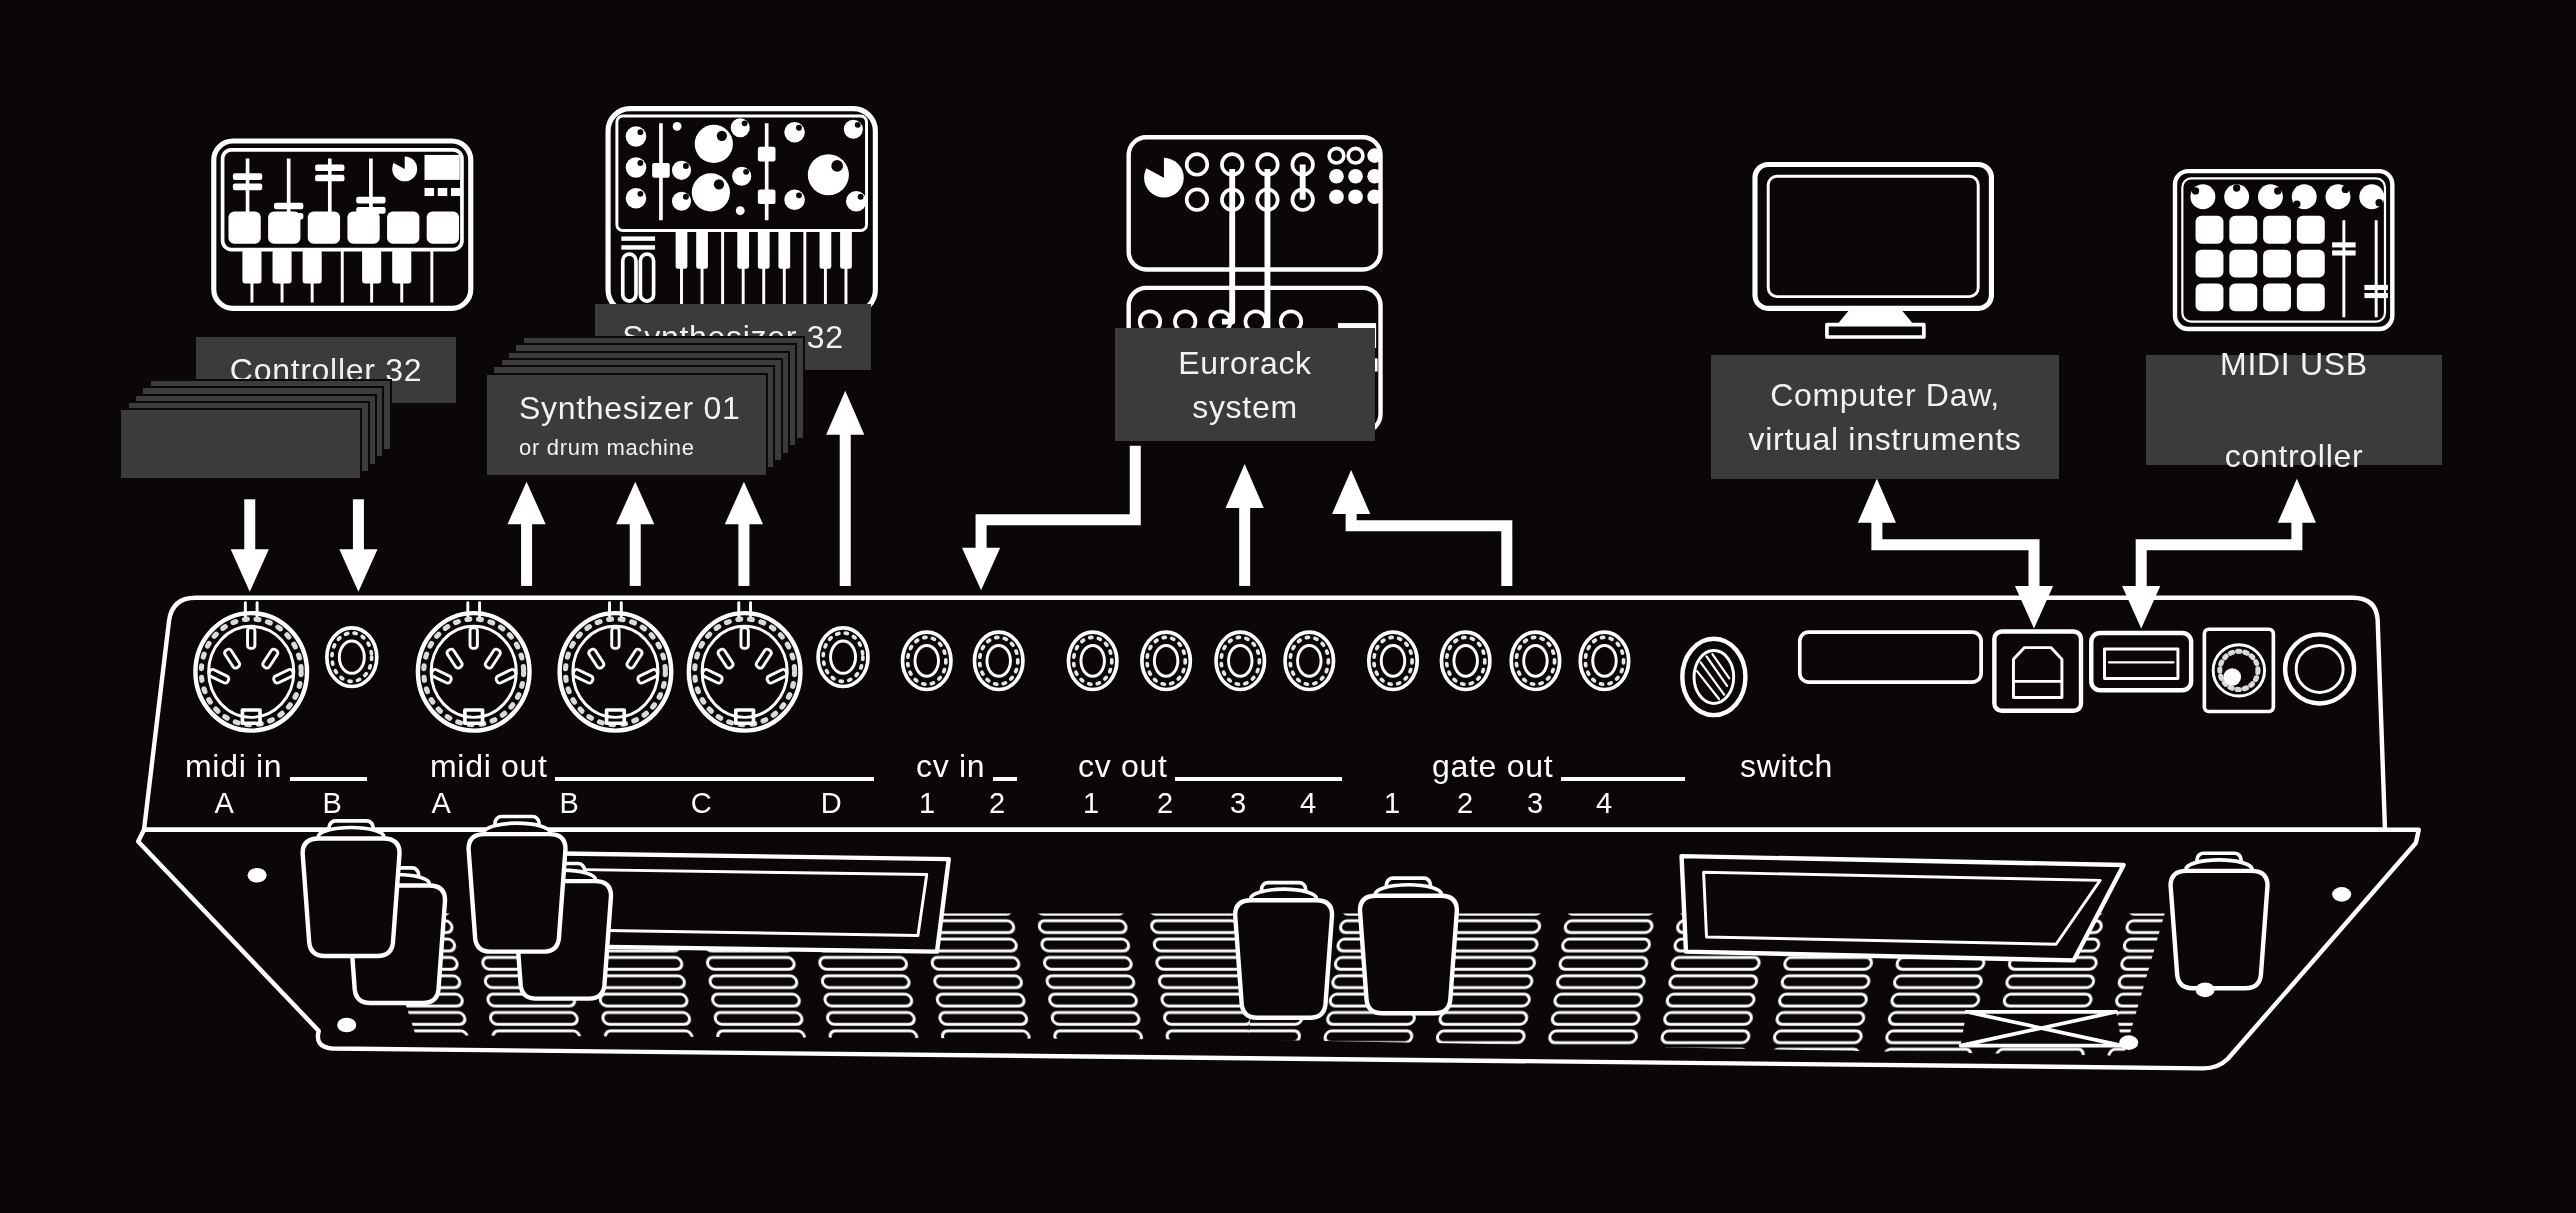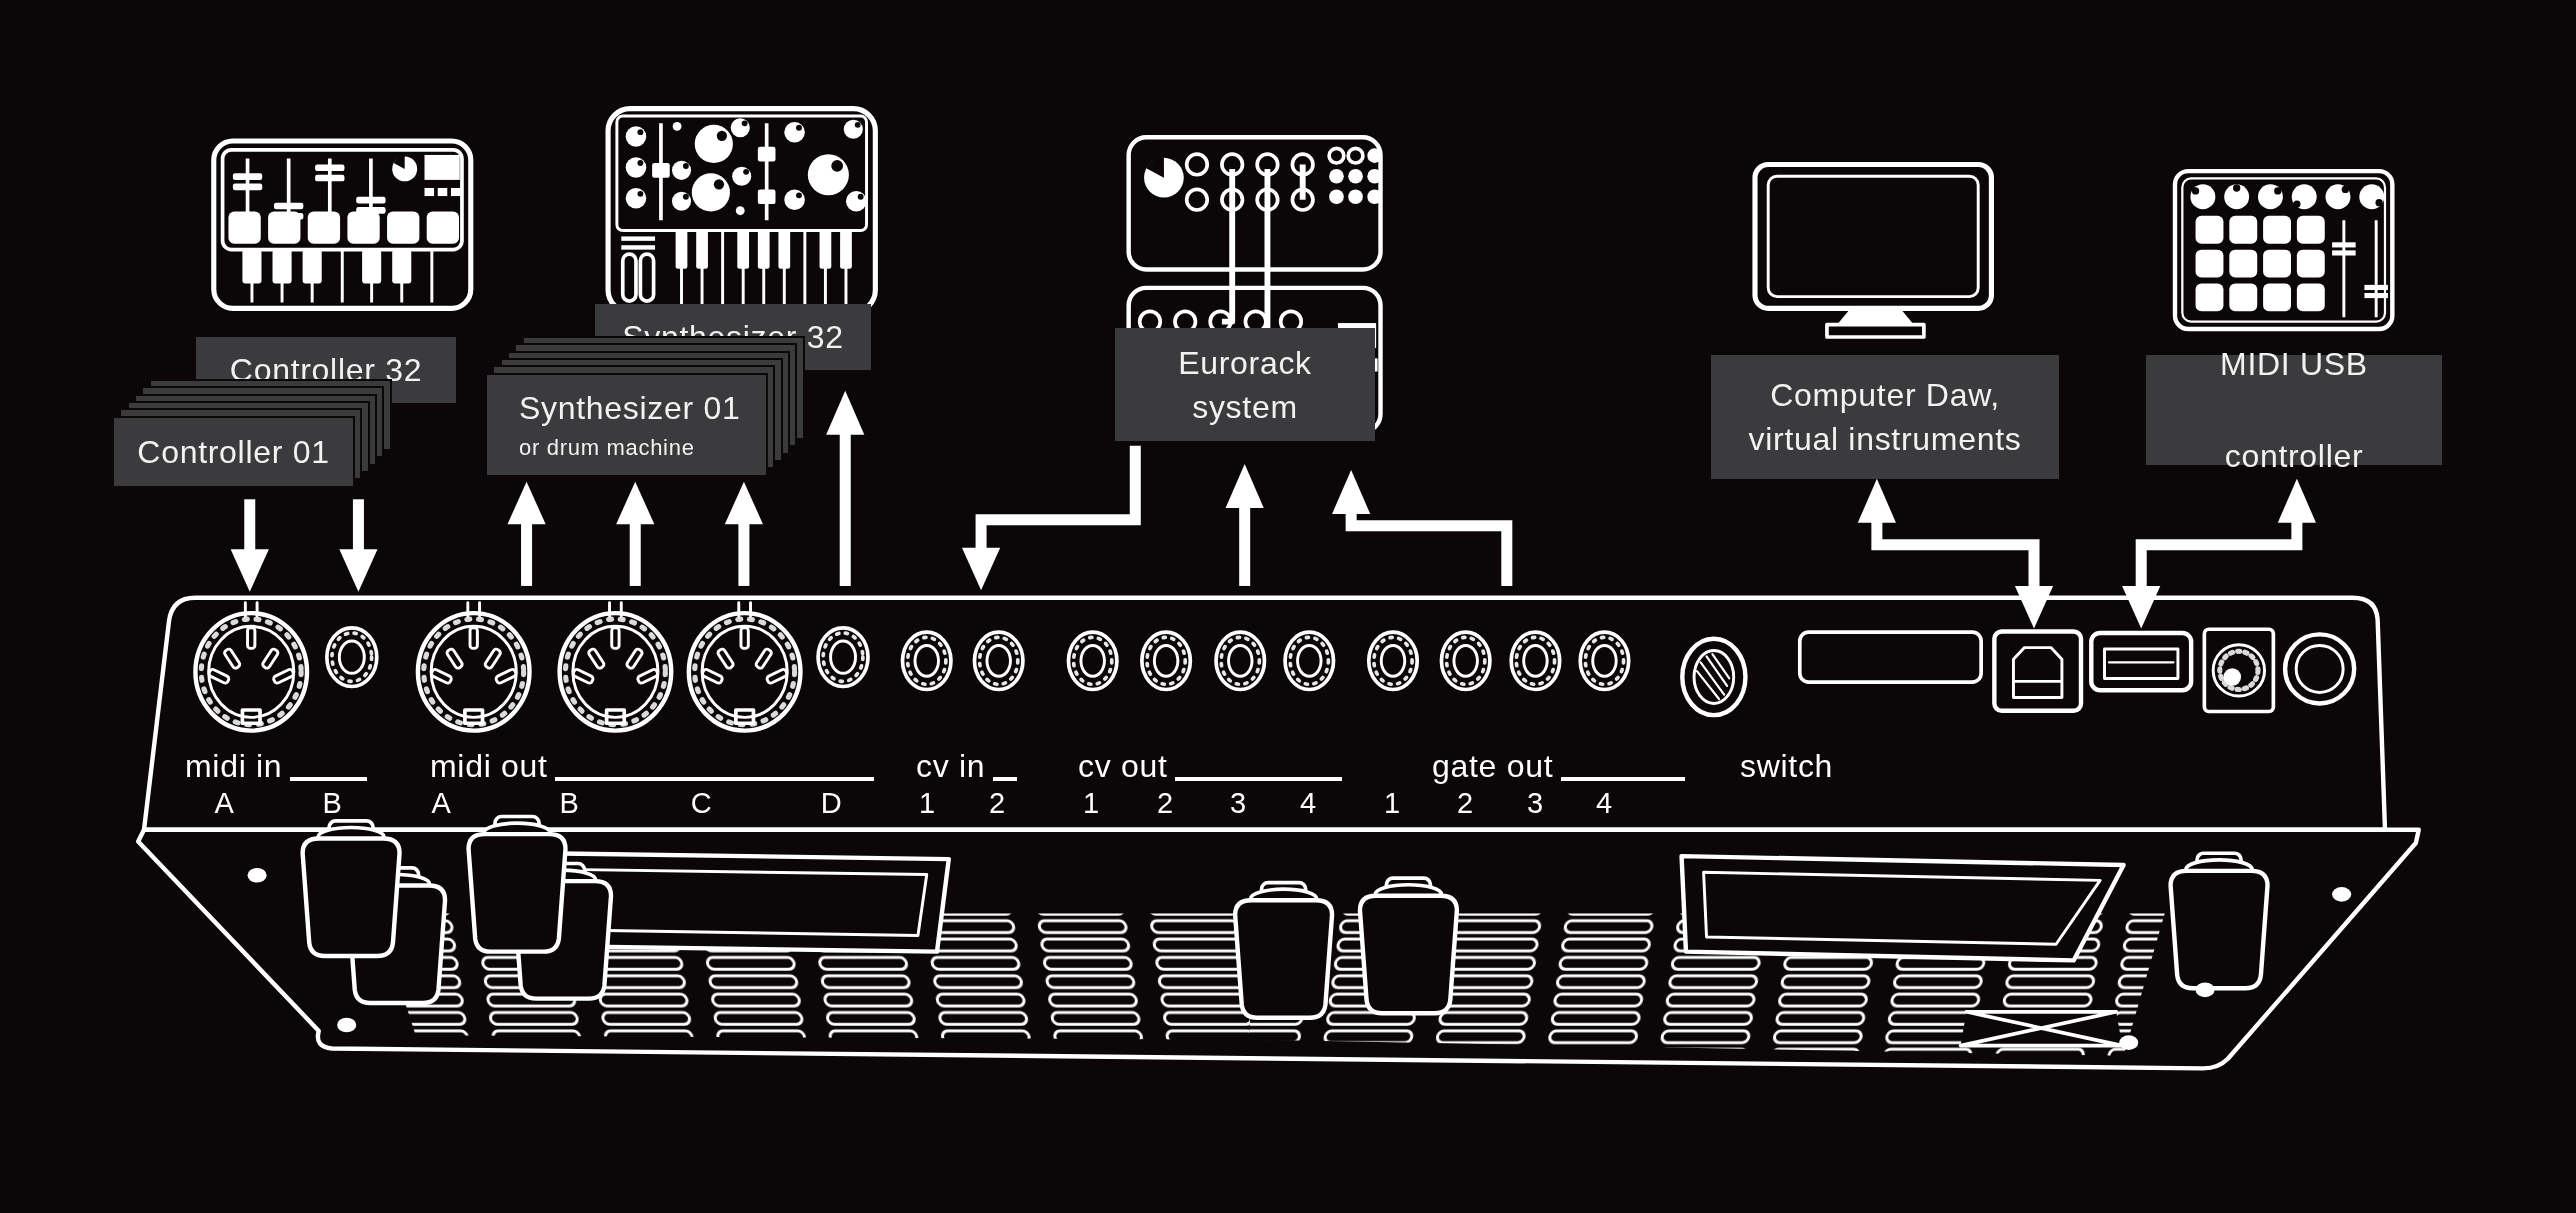--- a/index.html
+++ b/index.html
@@ -412,23 +412,20 @@
 <div class="labelbox" style="left:196px;top:337px;width:260px;height:66px;">
   <div class="l1">Controller 32</div>
 </div>
 
 <div class="stack" style="left:112px;top:379px;width:288px;height:109px;">
   <div class="card" style="left:37px;top:0px;"></div>
   <div class="card" style="left:29px;top:7.3px;"></div>
   <div class="card" style="left:22px;top:14.7px;"></div>
   <div class="card" style="left:14.7px;top:22px;"></div>
   <div class="card" style="left:7.3px;top:29px;"></div>
-  <div class="card" style="left:0px;top:37px;display:flex;align-items:center;justify-content:center;">
-    <div class="cl1">Controller 01</div>
-  </div>
 </div>
 
 <div class="labelbox" style="left:595px;top:304px;width:276px;height:66px;">
   <div class="l1">Synthesizer 32</div>
 </div>
 
 <div class="stack" style="left:485px;top:336px;width:328px;height:141px;">
   <div class="card" style="left:37px;top:0px;width:283px;height:104px;"></div>
   <div class="card" style="left:29px;top:7.3px;width:283px;height:104px;"></div>
   <div class="card" style="left:22px;top:14.7px;width:283px;height:104px;"></div>

